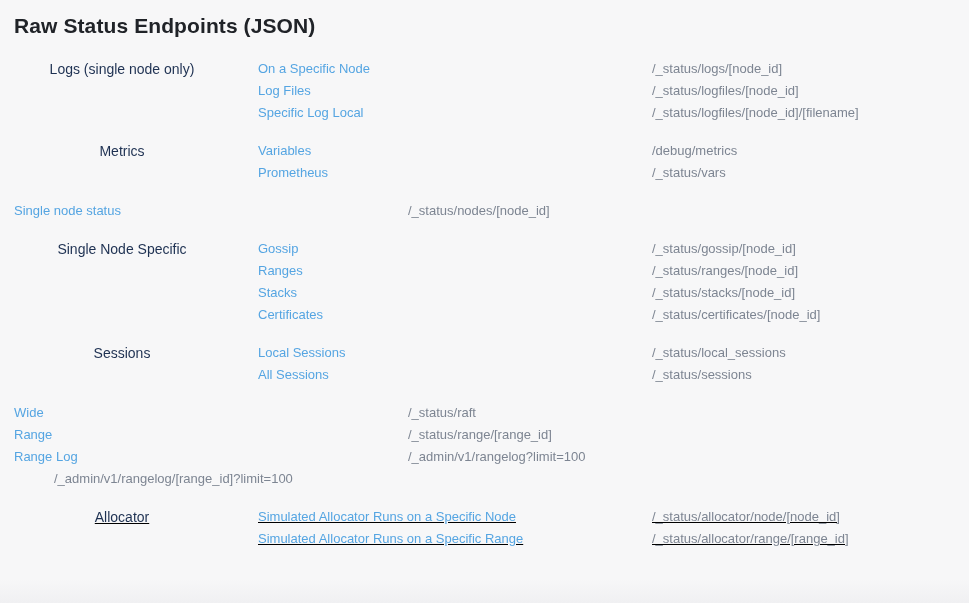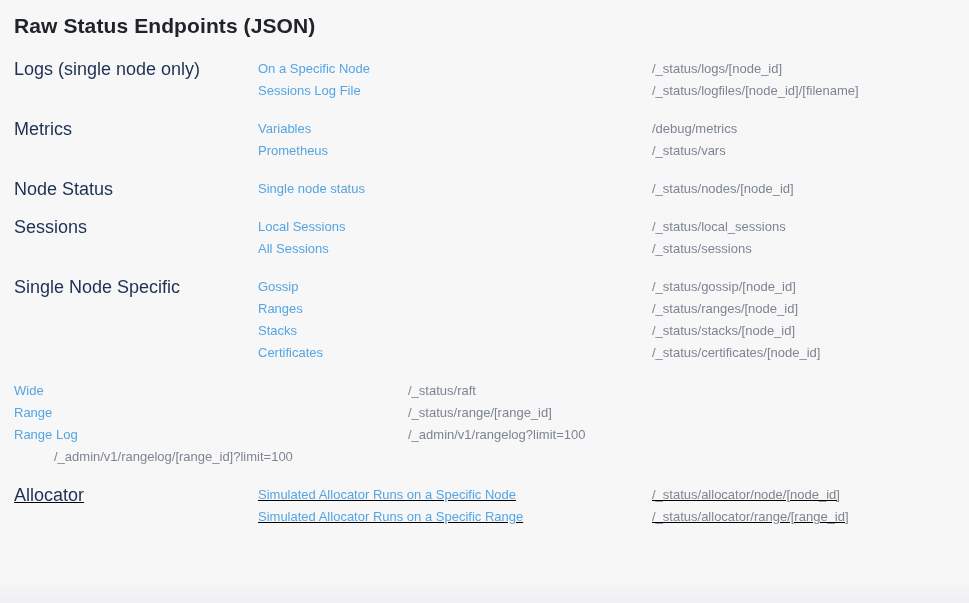--- a/index.html
+++ b/index.html
@@ -32,23 +32,23 @@
   }
   .groups{ }
   .group{
     display:flex;
     margin-bottom:16px;
   }
   .group:last-child{ margin-bottom:0;text-decoration:underline; }
   .category-cell{
     width:244px;
     flex-shrink:0;
-    text-align:left;
+    text-align:center;
     padding-right:28px;
-    font-size:18px;
+    font-size:14px;
     line-height:22px;
     color:var(--category);
   }
   .rows{ flex:1; }
   .row{
     display:flex;
     line-height:22px;
     font-size:13px;
   }
   .link-cell{
@@ -75,24 +75,30 @@
   <div class="group">
     <div class="category-cell">Logs (single node only)</div>
     <div class="rows">
   <div class="row">
     <div class="link-cell">
       <a class="endpoint-link">On a Specific Node</a>
     </div>
     <div class="path-cell">/_status/logs/[node_id]</div>
   </div>
 
-
-  <div class="row">
-    <div class="link-cell">
-      <a class="endpoint-link">Sessions Log File</a>
+  <div class="row">
+    <div class="link-cell">
+      <a class="endpoint-link">Log Files</a>
+    </div>
+    <div class="path-cell">/_status/logfiles/[node_id]</div>
+  </div>
+
+  <div class="row">
+    <div class="link-cell">
+      <a class="endpoint-link">Specific Log Local</a>
     </div>
     <div class="path-cell">/_status/logfiles/[node_id]/[filename]</div>
   </div>
 </div>
   </div>
 
   <div class="group">
     <div class="category-cell">Metrics</div>
     <div class="rows">
   <div class="row">
@@ -105,85 +111,84 @@
   <div class="row">
     <div class="link-cell">
       <a class="endpoint-link">Prometheus</a>
     </div>
     <div class="path-cell">/_status/vars</div>
   </div>
 </div>
   </div>
 
   <div class="group">
-    <div class="category-cell">Node Status</div>
     <div class="rows">
 
   <div class="row">
     <div class="link-cell">
       <a class="endpoint-link">Single node status</a>
     </div>
     <div class="path-cell">/_status/nodes/[node_id]</div>
   </div>
 </div>
   </div>
 
   <div class="group">
+    <div class="category-cell">Single Node Specific</div>
+    <div class="rows">
+  <div class="row">
+    <div class="link-cell">
+      <a class="endpoint-link">Gossip</a>
+    </div>
+    <div class="path-cell">/_status/gossip/[node_id]</div>
+  </div>
+
+  <div class="row">
+    <div class="link-cell">
+      <a class="endpoint-link">Ranges</a>
+    </div>
+    <div class="path-cell">/_status/ranges/[node_id]</div>
+  </div>
+
+  <div class="row">
+    <div class="link-cell">
+      <a class="endpoint-link">Stacks</a>
+    </div>
+    <div class="path-cell">/_status/stacks/[node_id]</div>
+  </div>
+
+  <div class="row">
+    <div class="link-cell">
+      <a class="endpoint-link">Certificates</a>
+    </div>
+    <div class="path-cell">/_status/certificates/[node_id]</div>
+  </div>
+</div>
+  </div>
+
+  <div class="group">
     <div class="category-cell">Sessions</div>
     <div class="rows">
   <div class="row">
     <div class="link-cell">
       <a class="endpoint-link">Local Sessions</a>
     </div>
     <div class="path-cell">/_status/local_sessions</div>
   </div>
 
   <div class="row">
     <div class="link-cell">
       <a class="endpoint-link">All Sessions</a>
     </div>
     <div class="path-cell">/_status/sessions</div>
   </div>
 </div>
   </div>
 
   <div class="group">
-    <div class="category-cell">Single Node Specific</div>
-    <div class="rows">
-  <div class="row">
-    <div class="link-cell">
-      <a class="endpoint-link">Gossip</a>
-    </div>
-    <div class="path-cell">/_status/gossip/[node_id]</div>
-  </div>
-
-  <div class="row">
-    <div class="link-cell">
-      <a class="endpoint-link">Ranges</a>
-    </div>
-    <div class="path-cell">/_status/ranges/[node_id]</div>
-  </div>
-
-  <div class="row">
-    <div class="link-cell">
-      <a class="endpoint-link">Stacks</a>
-    </div>
-    <div class="path-cell">/_status/stacks/[node_id]</div>
-  </div>
-
-  <div class="row">
-    <div class="link-cell">
-      <a class="endpoint-link">Certificates</a>
-    </div>
-    <div class="path-cell">/_status/certificates/[node_id]</div>
-  </div>
-</div>
-  </div>
-
-  <div class="group">
     <div class="rows">
   <div class="row">
     <div class="link-cell">
       <a class="endpoint-link">Wide</a>
     </div>
     <div class="path-cell">/_status/raft</div>
   </div>
 
   <div class="row">
     <div class="link-cell">

